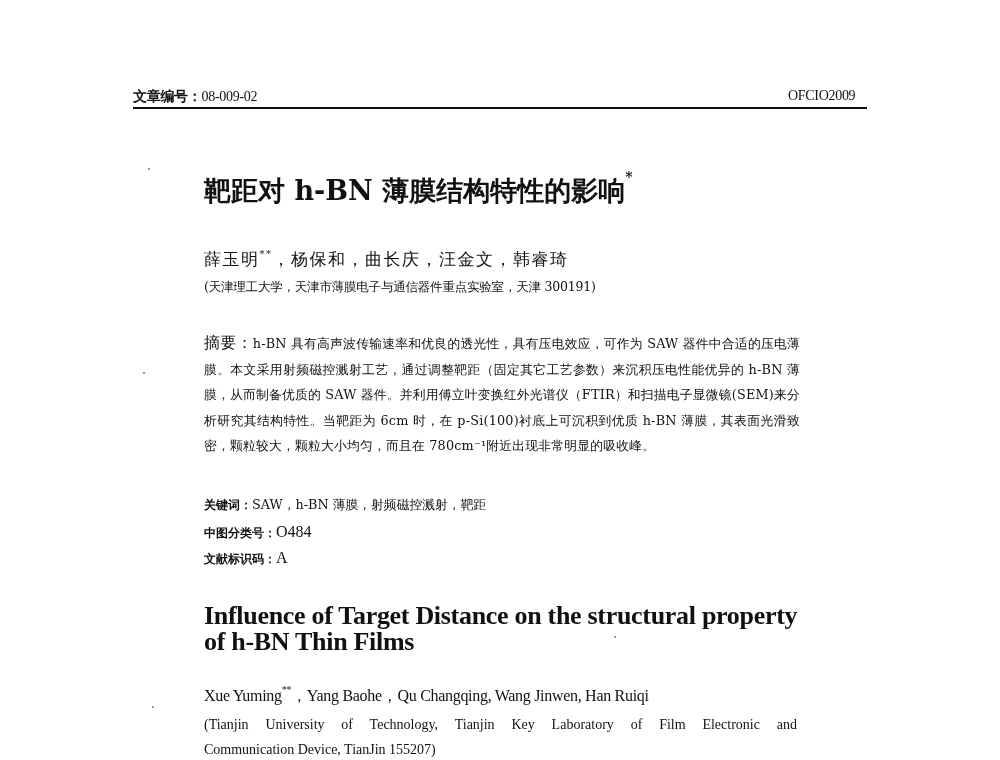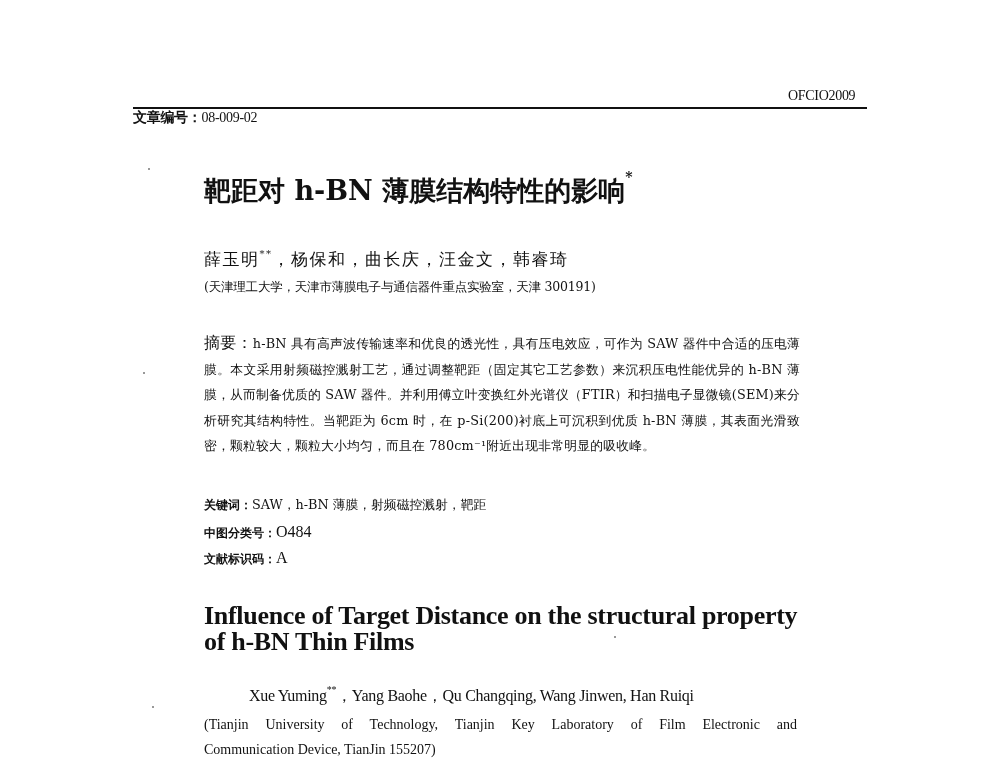--- a/index.html
+++ b/index.html
@@ -4,21 +4,21 @@
 <style>
   html, body { margin: 0; padding: 0; background: #ffffff; }
   body {
     width: 1000px; height: 760px; position: relative; overflow: hidden;
     color: #111111;
     font-family: "DejaVu Serif", "Liberation Serif", serif;
   }
   .abs { position: absolute; }
 
   
-  .hdr-left { left: 133px; top: 88px; font-size: 14px; font-weight: bold; letter-spacing: -0.3px; white-space: nowrap; margin-top: 21px; }
+  .hdr-left { left: 133px; top: 88px; font-size: 14px; font-weight: bold; letter-spacing: -0.3px; white-space: nowrap; }
   .hdr-left .num { font-family: "Liberation Serif", serif; font-weight: normal; font-size: 14px; }
   .hdr-right { left: 788px; top: 88px; font-family: "Liberation Serif", serif; font-size: 14px; letter-spacing: -0.3px; white-space: nowrap; }
   .hdr-rule { left: 133px; top: 107px; width: 734px; height: 2px; background: #111; }
 
   
   .title-cn { left: 204px; top: 173px; font-size: 27px; font-weight: bold; white-space: nowrap; letter-spacing: 0px; }
   .title-cn sup { font-size: 14px; vertical-align: top; position: relative; top: -4px; }
 
   .authors-cn { left: 204px; top: 248px; font-size: 17px; white-space: nowrap; letter-spacing: 1.5px; text-align: center; }
   .authors-cn sup { font-size: 10px; vertical-align: top; }
@@ -27,21 +27,21 @@
   
   .abstract { left: 204px; top: 330px; width: 596px; font-size: 12.8px; line-height: 25.6px; text-align: justify; letter-spacing: 0.2px; }
   .abstract .label { font-weight: normal; font-size: 16px; }
   .kw-line { left: 204px; font-size: 12.8px; white-space: nowrap; }
   .kw-line .label { font-weight: bold; font-size: 12px; }
   .kw-line .val-en { font-family: "Liberation Serif", serif; font-size: 16px; }
 
   
   .title-en { left: 204px; top: 603px; width: 610px; font-family: "Liberation Serif", serif; font-weight: bold; font-size: 26px; line-height: 26px; letter-spacing: -0.3px; }
 
-  .authors-en { left: 204px; top: 686px; font-family: "Liberation Serif", serif; font-size: 16px; white-space: nowrap; letter-spacing: -0.3px; margin-left: 45px; }
+  .authors-en { left: 204px; top: 686px; font-family: "Liberation Serif", serif; font-size: 16px; white-space: nowrap; letter-spacing: -0.3px; }
   .authors-en sup { font-size: 10px; vertical-align: top; position: relative; top: -2px; }
   .affil-en { left: 204px; top: 712px; width: 593px; font-family: "Liberation Serif", serif; font-size: 14px; line-height: 25px; text-align: justify; text-align-last: left; }
   .affil-en .line1 { display: block; text-align: justify; text-align-last: justify; }
 
   .speck { width: 2px; height: 2px; background: #777; border-radius: 1px; }
 </style>
 </head>
 <body>
 
 <div class="abs hdr-left">
@@ -53,21 +53,21 @@
 <div class="abs title-cn">
   <span>靶距对 h-BN 薄膜结构特性的影响</span><sup>*</sup>
 </div>
 
 <div class="abs authors-cn">
   <span>薛玉明</span><sup>**</sup><span>，杨保和，曲长庆，汪金文，韩睿琦</span>
 </div>
 <div class="abs affil-cn">(天津理工大学，天津市薄膜电子与通信器件重点实验室，天津 300191)</div>
 
 <div class="abs abstract">
-  <span class="label">摘要：</span><span>h-BN 具有高声波传输速率和优良的透光性，具有压电效应，可作为 SAW 器件中合适的压电薄膜。本文采用射频磁控溅射工艺，通过调整靶距（固定其它工艺参数）来沉积压电性能优异的 h-BN 薄膜，从而制备优质的 SAW 器件。并利用傅立叶变换红外光谱仪（FTIR）和扫描电子显微镜(SEM)来分析研究其结构特性。当靶距为 6cm 时，在 p-Si(200)衬底上可沉积到优质 h-BN 薄膜，其表面光滑致密，颗粒较大，颗粒大小均匀，而且在 780cm⁻¹附近出现非常明显的吸收峰。</span>
+  <span class="label">摘要：</span><span>h-BN 具有高声波传输速率和优良的透光性，具有压电效应，可作为 SAW 器件中合适的压电薄膜。本文采用射频磁控溅射工艺，通过调整靶距（固定其它工艺参数）来沉积压电性能优异的 h-BN 薄膜，从而制备优质的 SAW 器件。并利用傅立叶变换红外光谱仪（FTIR）和扫描电子显微镜(SEM)来分析研究其结构特性。当靶距为 6cm 时，在 p-Si(100)衬底上可沉积到优质 h-BN 薄膜，其表面光滑致密，颗粒较大，颗粒大小均匀，而且在 780cm⁻¹附近出现非常明显的吸收峰。</span>
 </div>
 
 <div class="abs kw-line" style="top:497px;">
   <span class="label">关键词：</span><span>SAW，h-BN 薄膜，射频磁控溅射，靶距</span>
 </div>
 <div class="abs kw-line" style="top:523px;">
   <span class="label">中图分类号：</span><span class="val-en">O484</span>
 </div>
 <div class="abs kw-line" style="top:549px;">
   <span class="label">文献标识码：</span><span class="val-en">A</span>

